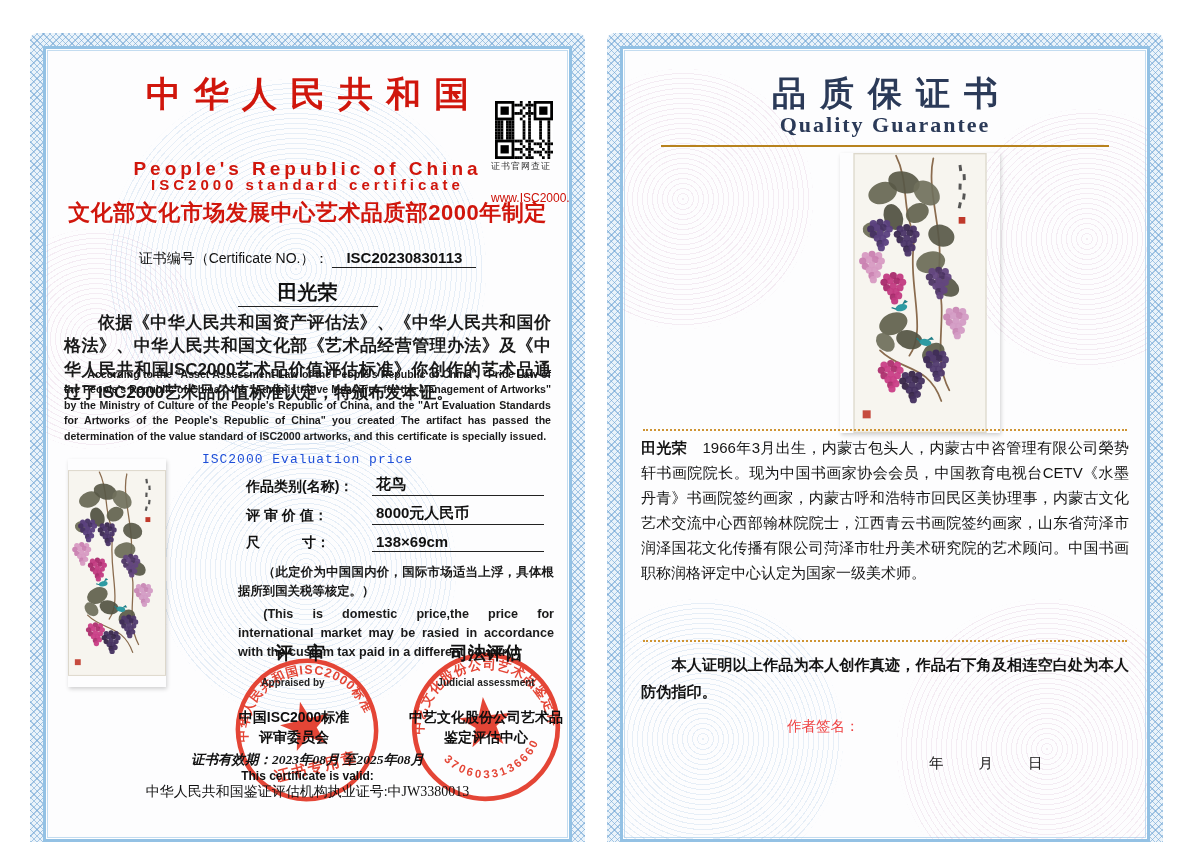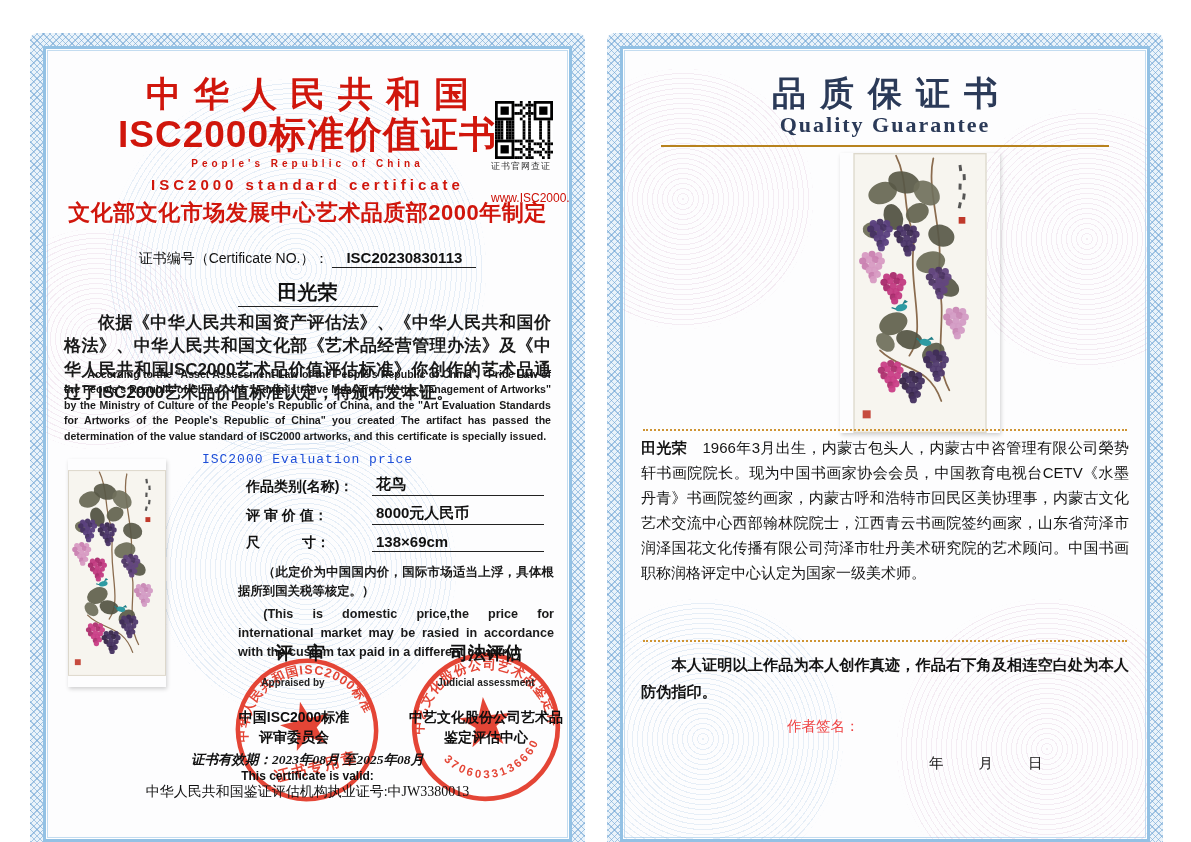--- a/index.html
+++ b/index.html
@@ -25,21 +25,21 @@
   .rosette{position:absolute;border-radius:50%;pointer-events:none;}
   .ros-blue{background:repeating-radial-gradient(circle at center, rgba(140,180,220,.20) 0 1px, transparent 1px 5px);}
   .ros-pink{background:repeating-radial-gradient(circle at center, rgba(205,160,195,.18) 0 1px, transparent 1px 5px);}
   .content{position:absolute;inset:10px 14px;z-index:2;}
 
   
   .red{color:#d0160c;}
   .l-abs{position:absolute;left:0;right:0;text-align:center;}
   .l-t1{top:12px;font-size:35px;font-weight:900;letter-spacing:13px;padding-left:13px;}
   .l-t2{top:51px;font-size:37px;font-weight:900;letter-spacing:1px;}
-  .l-te1{top:99px;font-size:10px;font-weight:bold;letter-spacing:4px;}
+  .l-te1{top:99px;font-size:19px;font-weight:bold;letter-spacing:4px;}
   .l-te2{top:117px;font-size:15px;font-weight:bold;letter-spacing:4px;}
   .l-issuer{top:139px;font-size:22px;font-weight:900;letter-spacing:0.5px;}
   .l-issuer-en{top:170px;font-size:10.6px;font-weight:bold;}
   .qr-block{position:absolute;right:-2px;top:42px;width:66px;z-index:4;}
   .qr-svg{width:58px;height:58px;display:block;margin:0 auto;}
   .qr-cap{font-size:9px;color:#333;margin-top:1px;letter-spacing:1px;}
   .qr-url{font-size:12px;color:#cc0f06;font-weight:normal;margin-top:18px;}
   .l-certno{top:190px;font-size:14px;color:#111;}
   .l-certno .no{font-weight:bold;font-size:15px;border-bottom:1.5px solid #222;padding:0 14px 1px;}
   .l-name{top:220px;font-size:20px;font-weight:bold;color:#111;}
@@ -100,21 +100,20 @@
 <body>
 
 <div class="cert cert-left">
   <div class="frame">
     <div class="rosette ros-blue" style="left:60px;top:30px;width:380px;height:380px;"></div>
     <div class="rosette ros-blue" style="left:110px;top:370px;width:300px;height:300px;"></div>
     <div class="rosette ros-pink" style="left:-60px;top:180px;width:220px;height:220px;"></div>
     <div class="content">
 
       <div class="l-abs l-t1 red">中华人民共和国</div>
-      <div class="l-abs l-t2 red">ISC2000标准价值证书</div>
       <div class="l-abs l-te1 red">People's Republic of China</div>
       <div class="l-abs l-te2 red">ISC2000 standard certificate</div>
 
       <div class="qr-block">
         <svg id="qr-svg" class="qr-svg" viewBox="0 0 63 63">
             <rect x="0" y="0" width="63" height="63" fill="#fff"></rect>
             <rect x="0" y="0" width="21" height="21" fill="#000"></rect>
             <rect x="3" y="3" width="15" height="15" fill="#fff"></rect>
             <rect x="6" y="6" width="9" height="9" fill="#000"></rect>
             <rect x="42" y="0" width="21" height="21" fill="#000"></rect>

